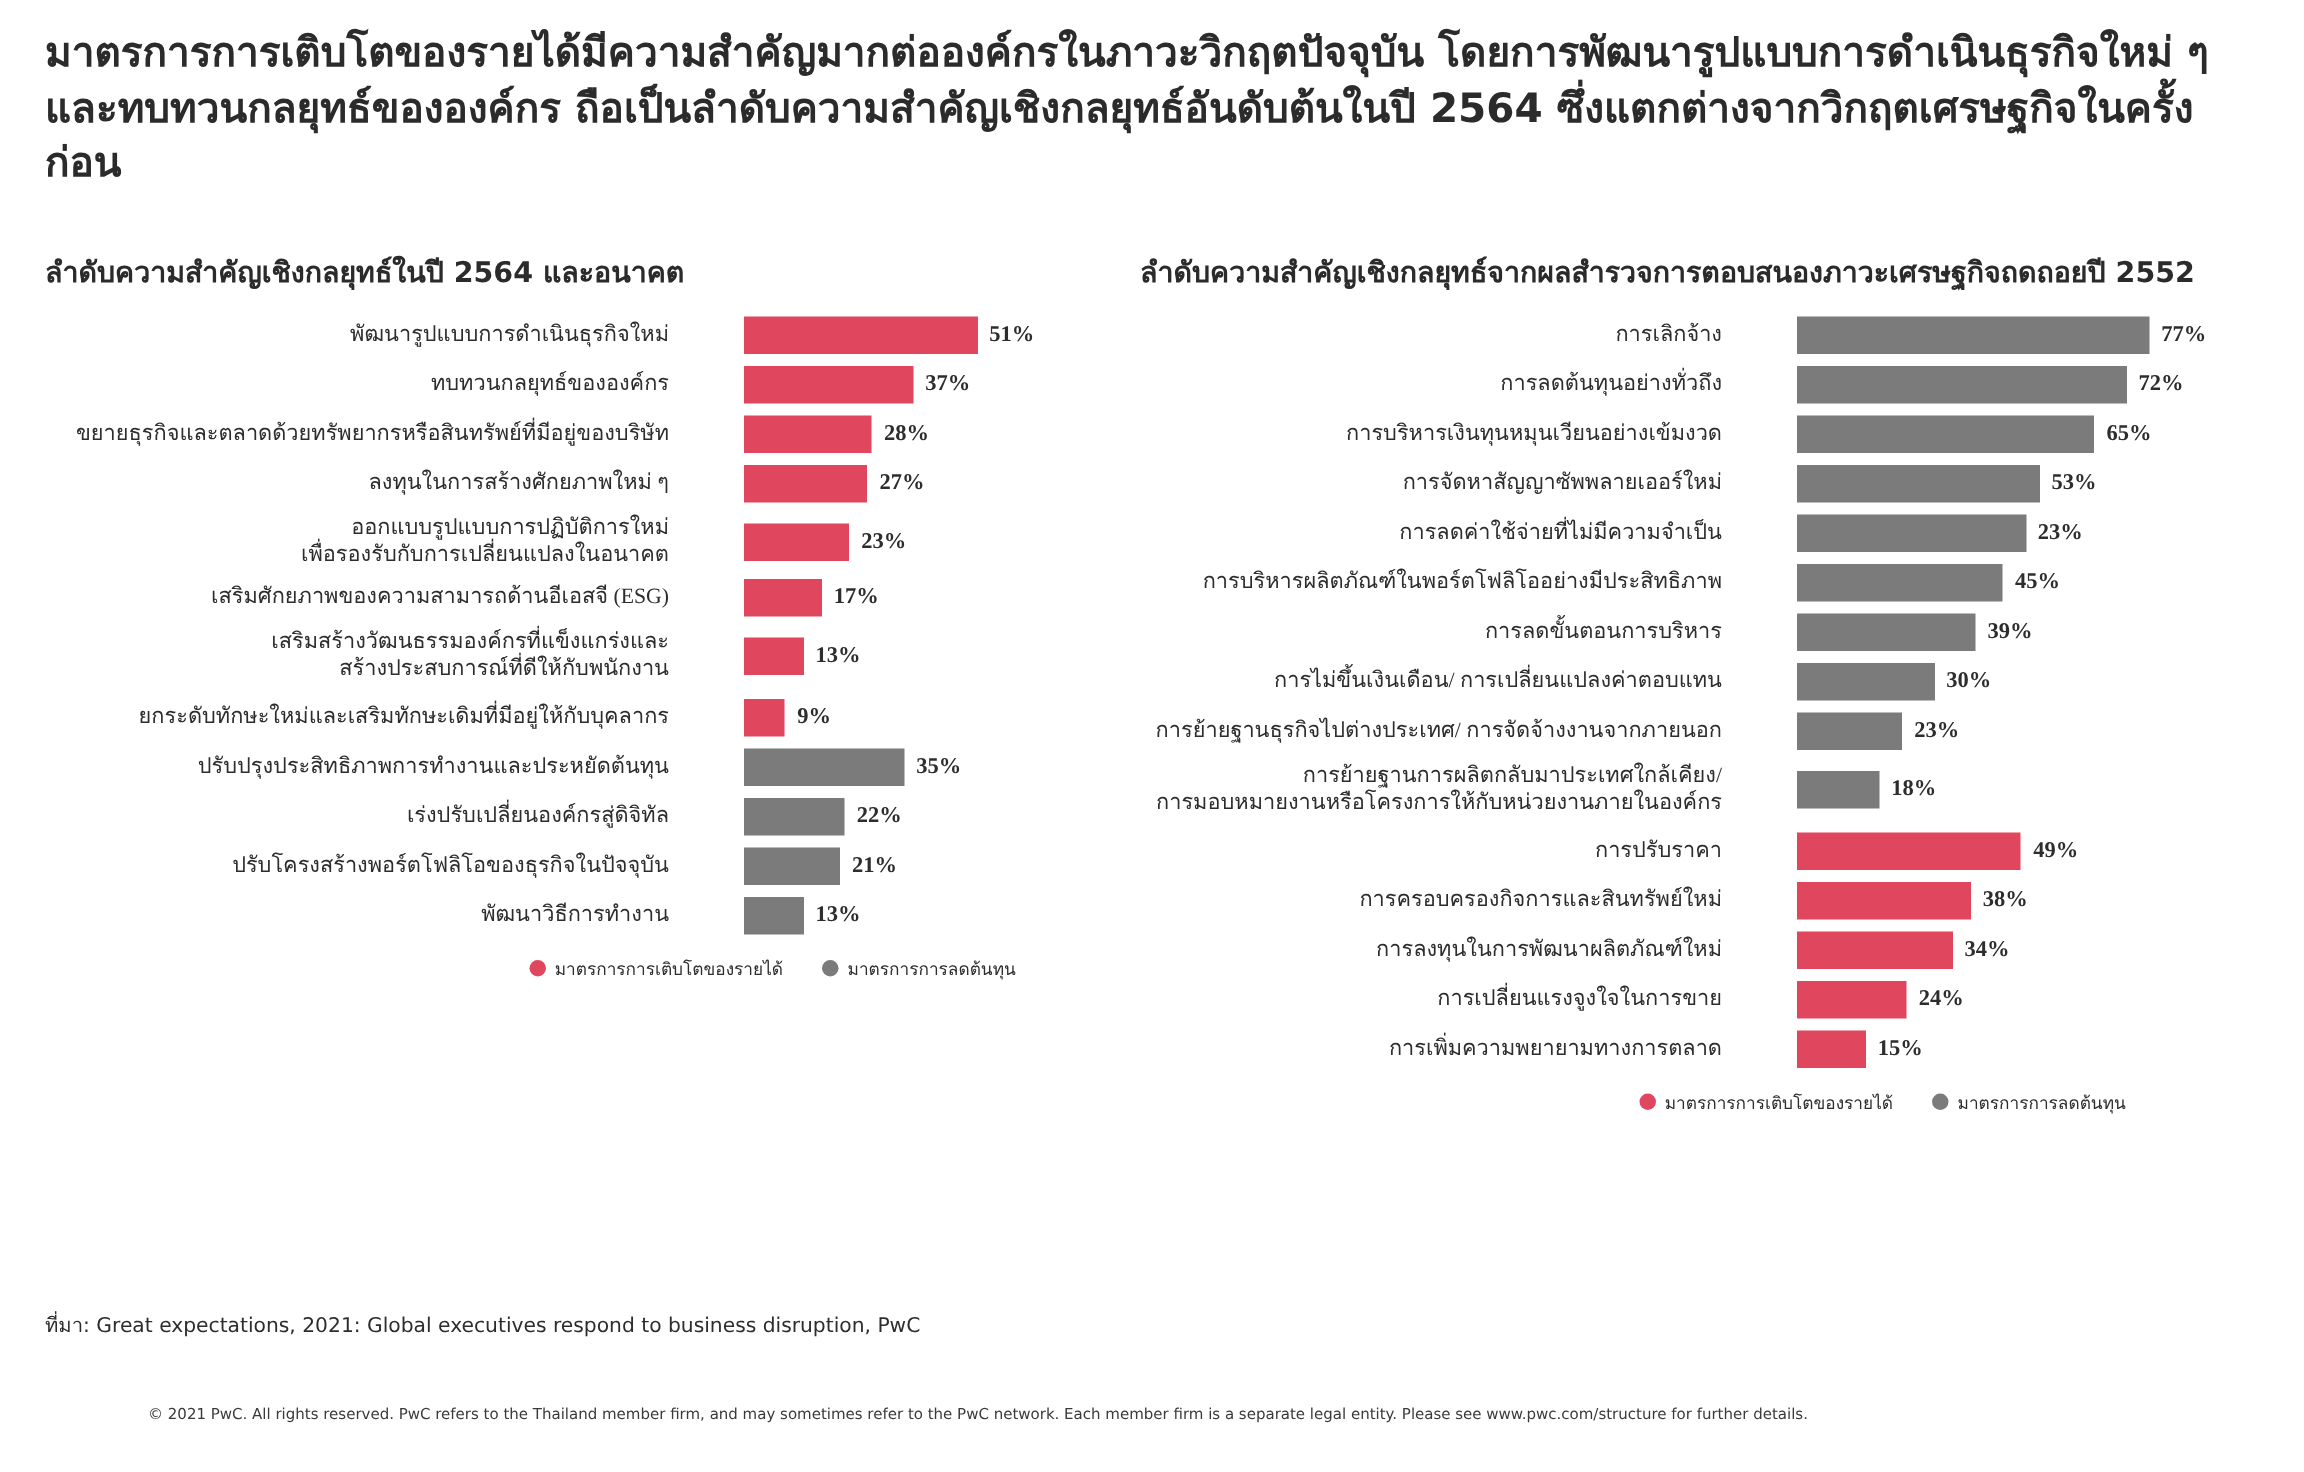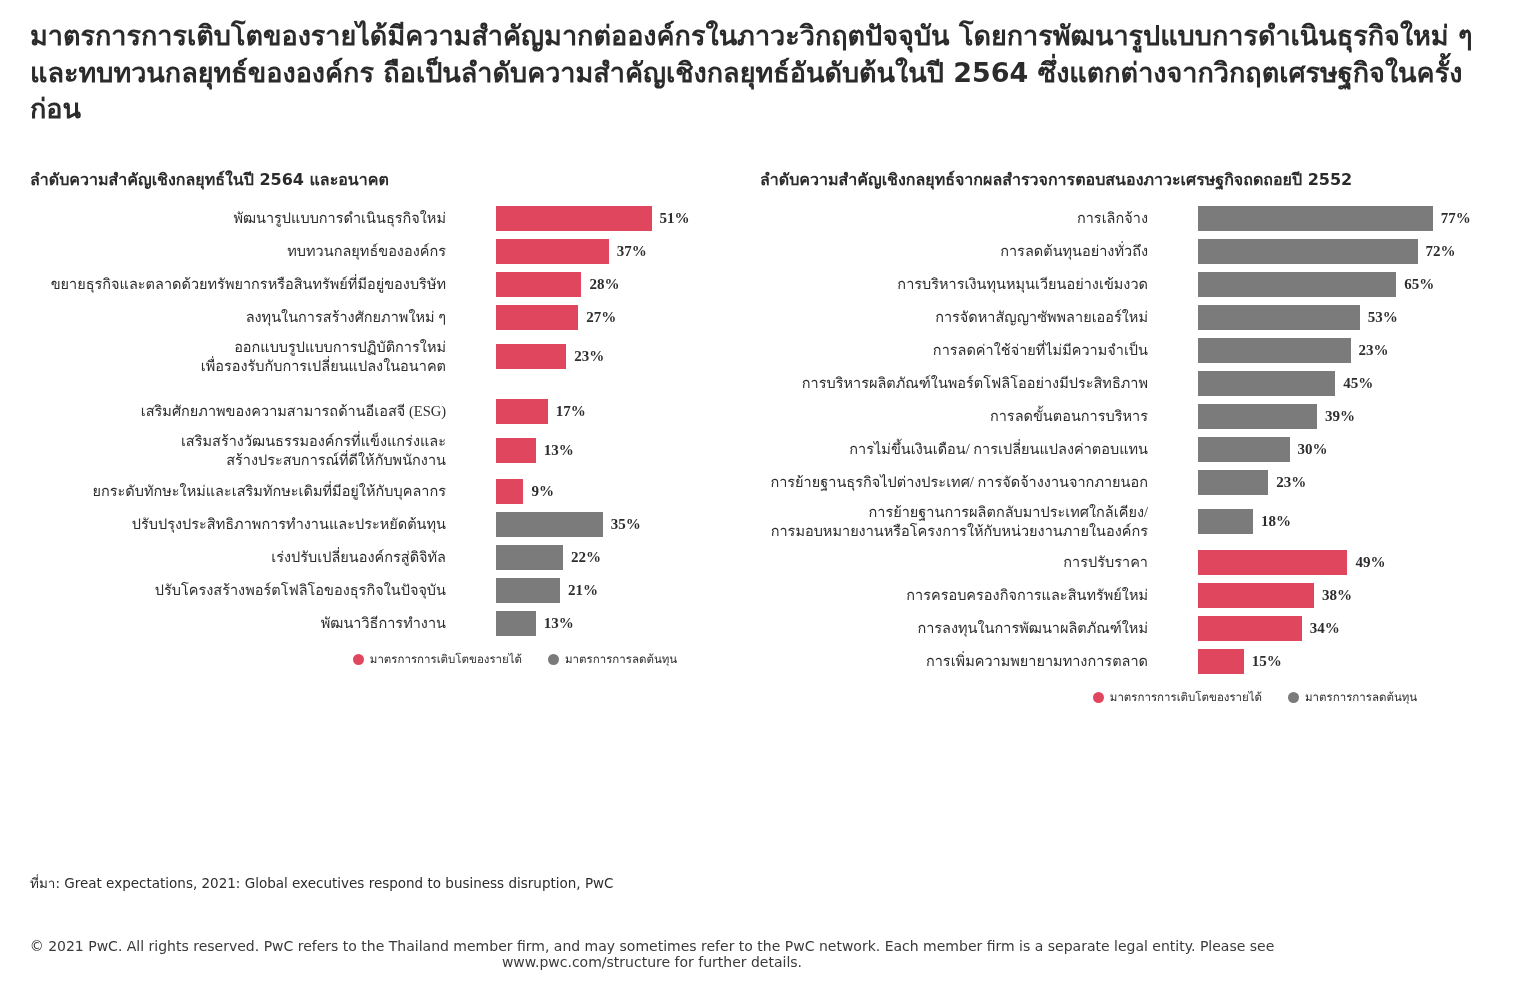--- a/index.html
+++ b/index.html
@@ -33,21 +33,21 @@
     color: #2b2b2b;
     letter-spacing: 0px;
   }
   .panel {
     position: absolute;
     top: 168px;
   }
   .panel-left { left: 30px; width: 720px; }
   .panel-right { left: 760px; width: 740px; }
   .panel-title {
-    font-size: 16px;
+    font-size: 19px;
     font-weight: bold;
     color: #2b2b2b;
     line-height: 1.5;
     margin: 0 0 14px 0;
   }
   .chart {
     position: relative;
     font-family: Liberation Serif, serif;
   }
   .row {
@@ -108,21 +108,21 @@
     top: 872px;
     font-size: 13.5px;
     color: #2d2d2d;
   }
   .footer {
     position: absolute;
     left: 0;
     right: 0;
     top: 938px;
     text-align: center;
-    font-size: 14px;
+    font-size: 10px;
     color: #3a3a3a;
   }
   .lg-left { margin-left: 250px; }
   .lg-right { margin-left: 250px; }
 </style>
 </head>
 <body>
 
 <div class="page">
 
@@ -152,21 +152,21 @@
             <div class="bar-value">28%</div>
           </div>
         </div>
         <div class="row">
           <div class="row-label">ลงทุนในการสร้างศักยภาพใหม่ ๆ</div>
           <div class="bar-wrap">
             <div class="bar" style="width: 82.35px; background: rgb(224, 71, 95);"></div>
             <div class="bar-value">27%</div>
           </div>
         </div>
-        <div class="row" style="margin-bottom: 24px;">
+        <div class="row" style="margin-bottom: 6px;">
           <div class="row-label">ออกแบบรูปแบบการปฏิบัติการใหม่<br>เพื่อรองรับกับการเปลี่ยนแปลงในอนาคต</div>
           <div class="bar-wrap">
             <div class="bar" style="width: 70.15px; background: rgb(224, 71, 95);"></div>
             <div class="bar-value">23%</div>
           </div>
         </div>
         <div class="row">
           <div class="row-label">เสริมศักยภาพของความสามารถด้านอีเอสจี (ESG)</div>
           <div class="bar-wrap">
             <div class="bar" style="width: 51.85px; background: rgb(224, 71, 95);"></div>
@@ -316,20 +316,27 @@
           </div>
         </div>
         <div class="row">
           <div class="row-label">การลงทุนในการพัฒนาผลิตภัณฑ์ใหม่</div>
           <div class="bar-wrap">
             <div class="bar" style="width: 103.7px; background: rgb(224, 71, 95);"></div>
             <div class="bar-value">34%</div>
           </div>
         </div>
         <div class="row">
+          <div class="row-label">การเปลี่ยนแรงจูงใจในการขาย</div>
+          <div class="bar-wrap">
+            <div class="bar" style="width: 73.2px; background: rgb(224, 71, 95);"></div>
+            <div class="bar-value">24%</div>
+          </div>
+        </div>
+        <div class="row">
           <div class="row-label">การเพิ่มความพยายามทางการตลาด</div>
           <div class="bar-wrap">
             <div class="bar" style="width: 45.75px; background: rgb(224, 71, 95);"></div>
             <div class="bar-value">15%</div>
           </div>
         </div>
       </div>
     <div class="legend lg-right">
       <div class="legend-item">
         <span class="legend-dot" id="dot-r1" style="background: rgb(224, 71, 95);"></span>

